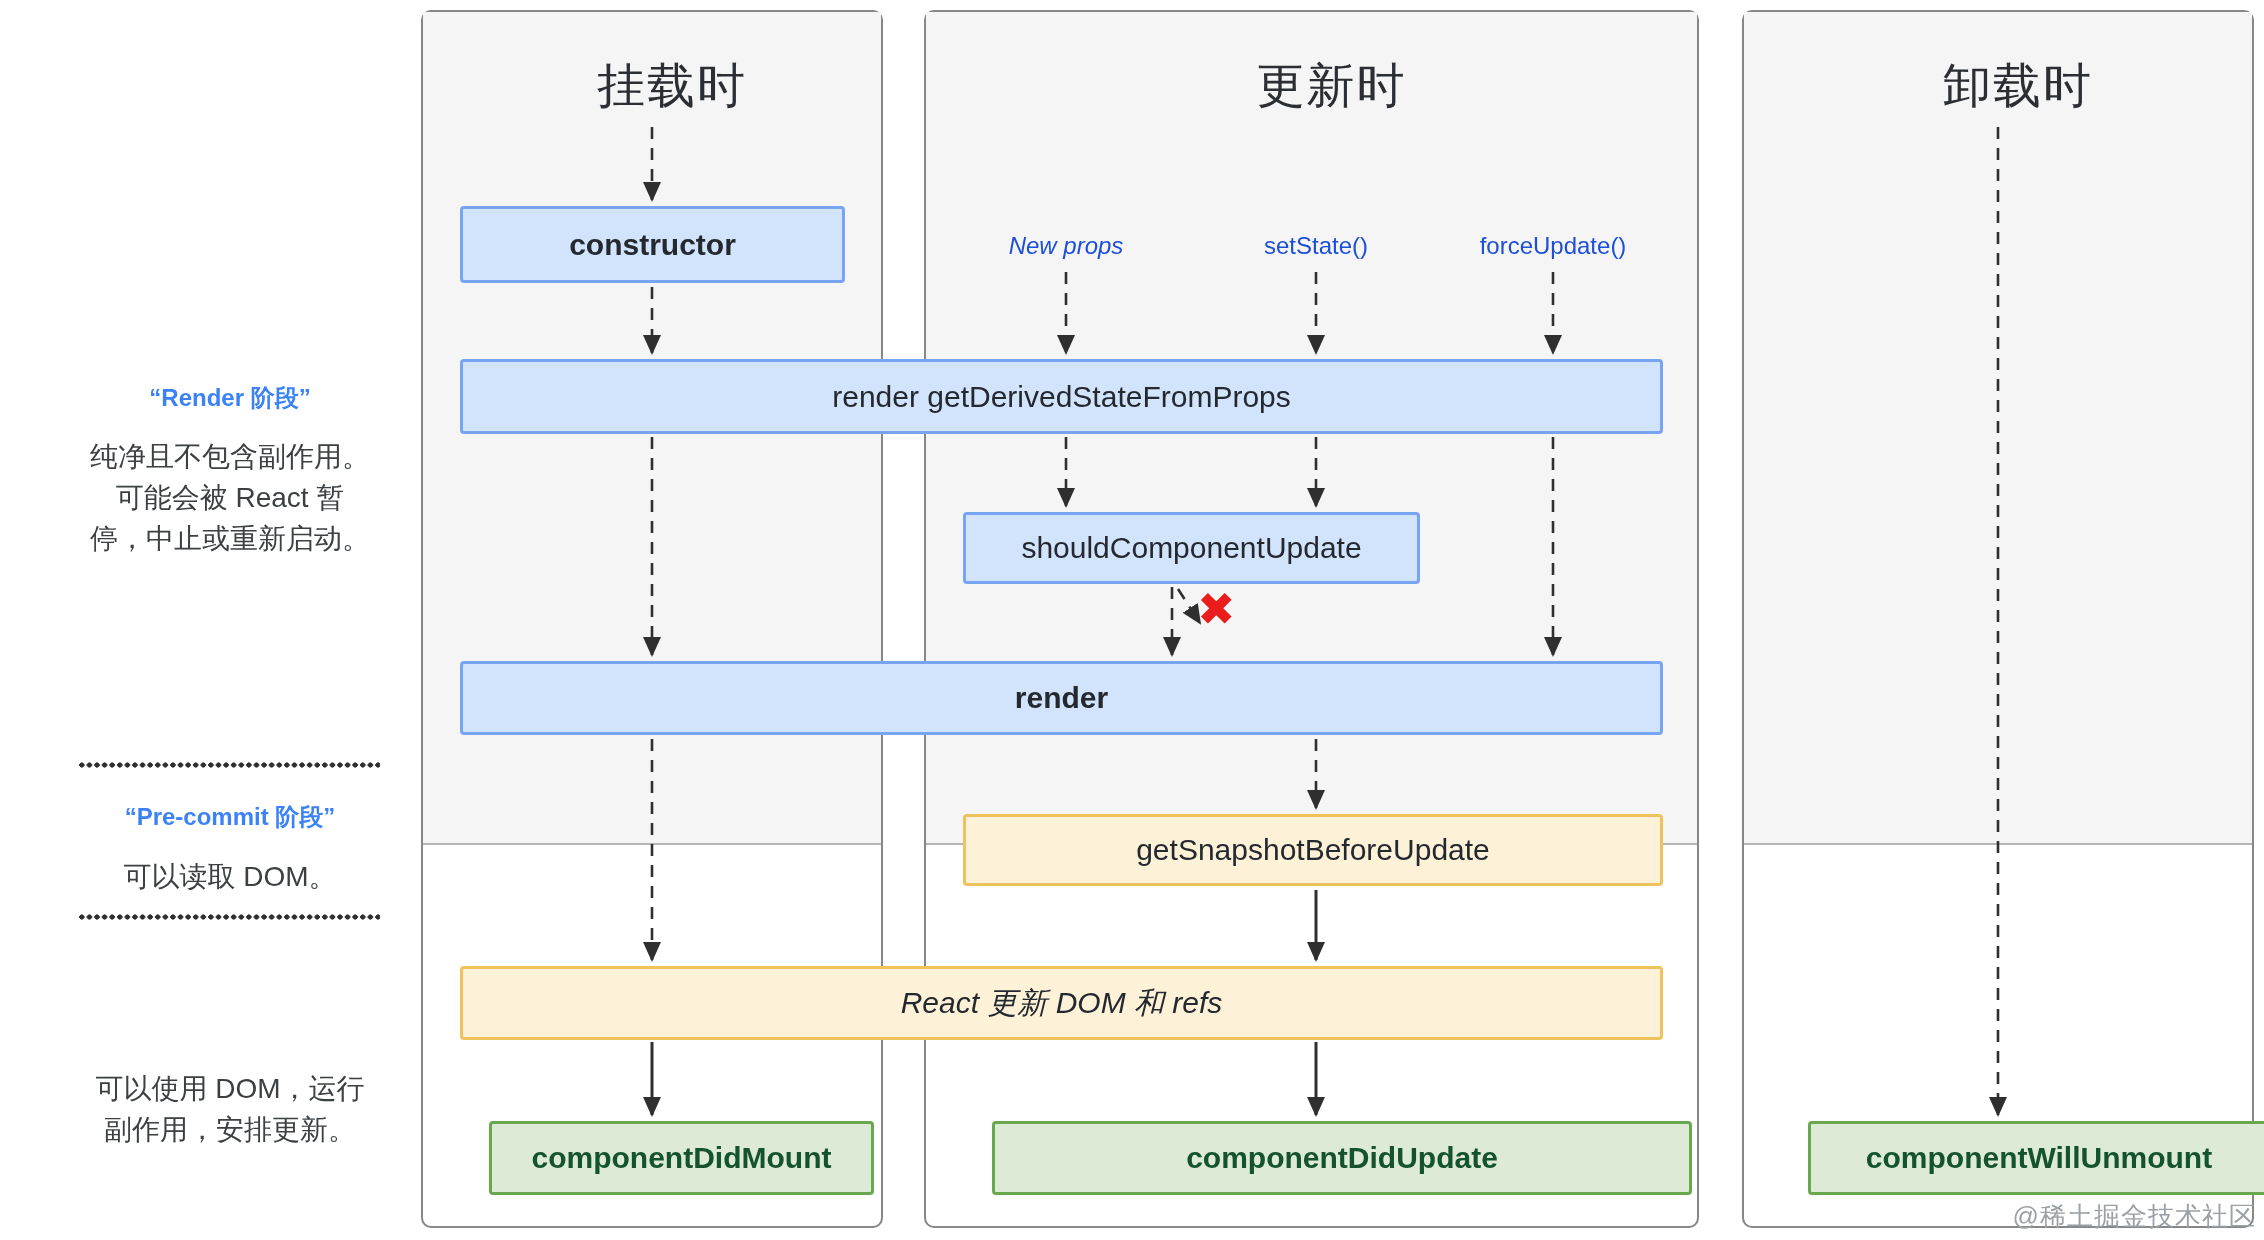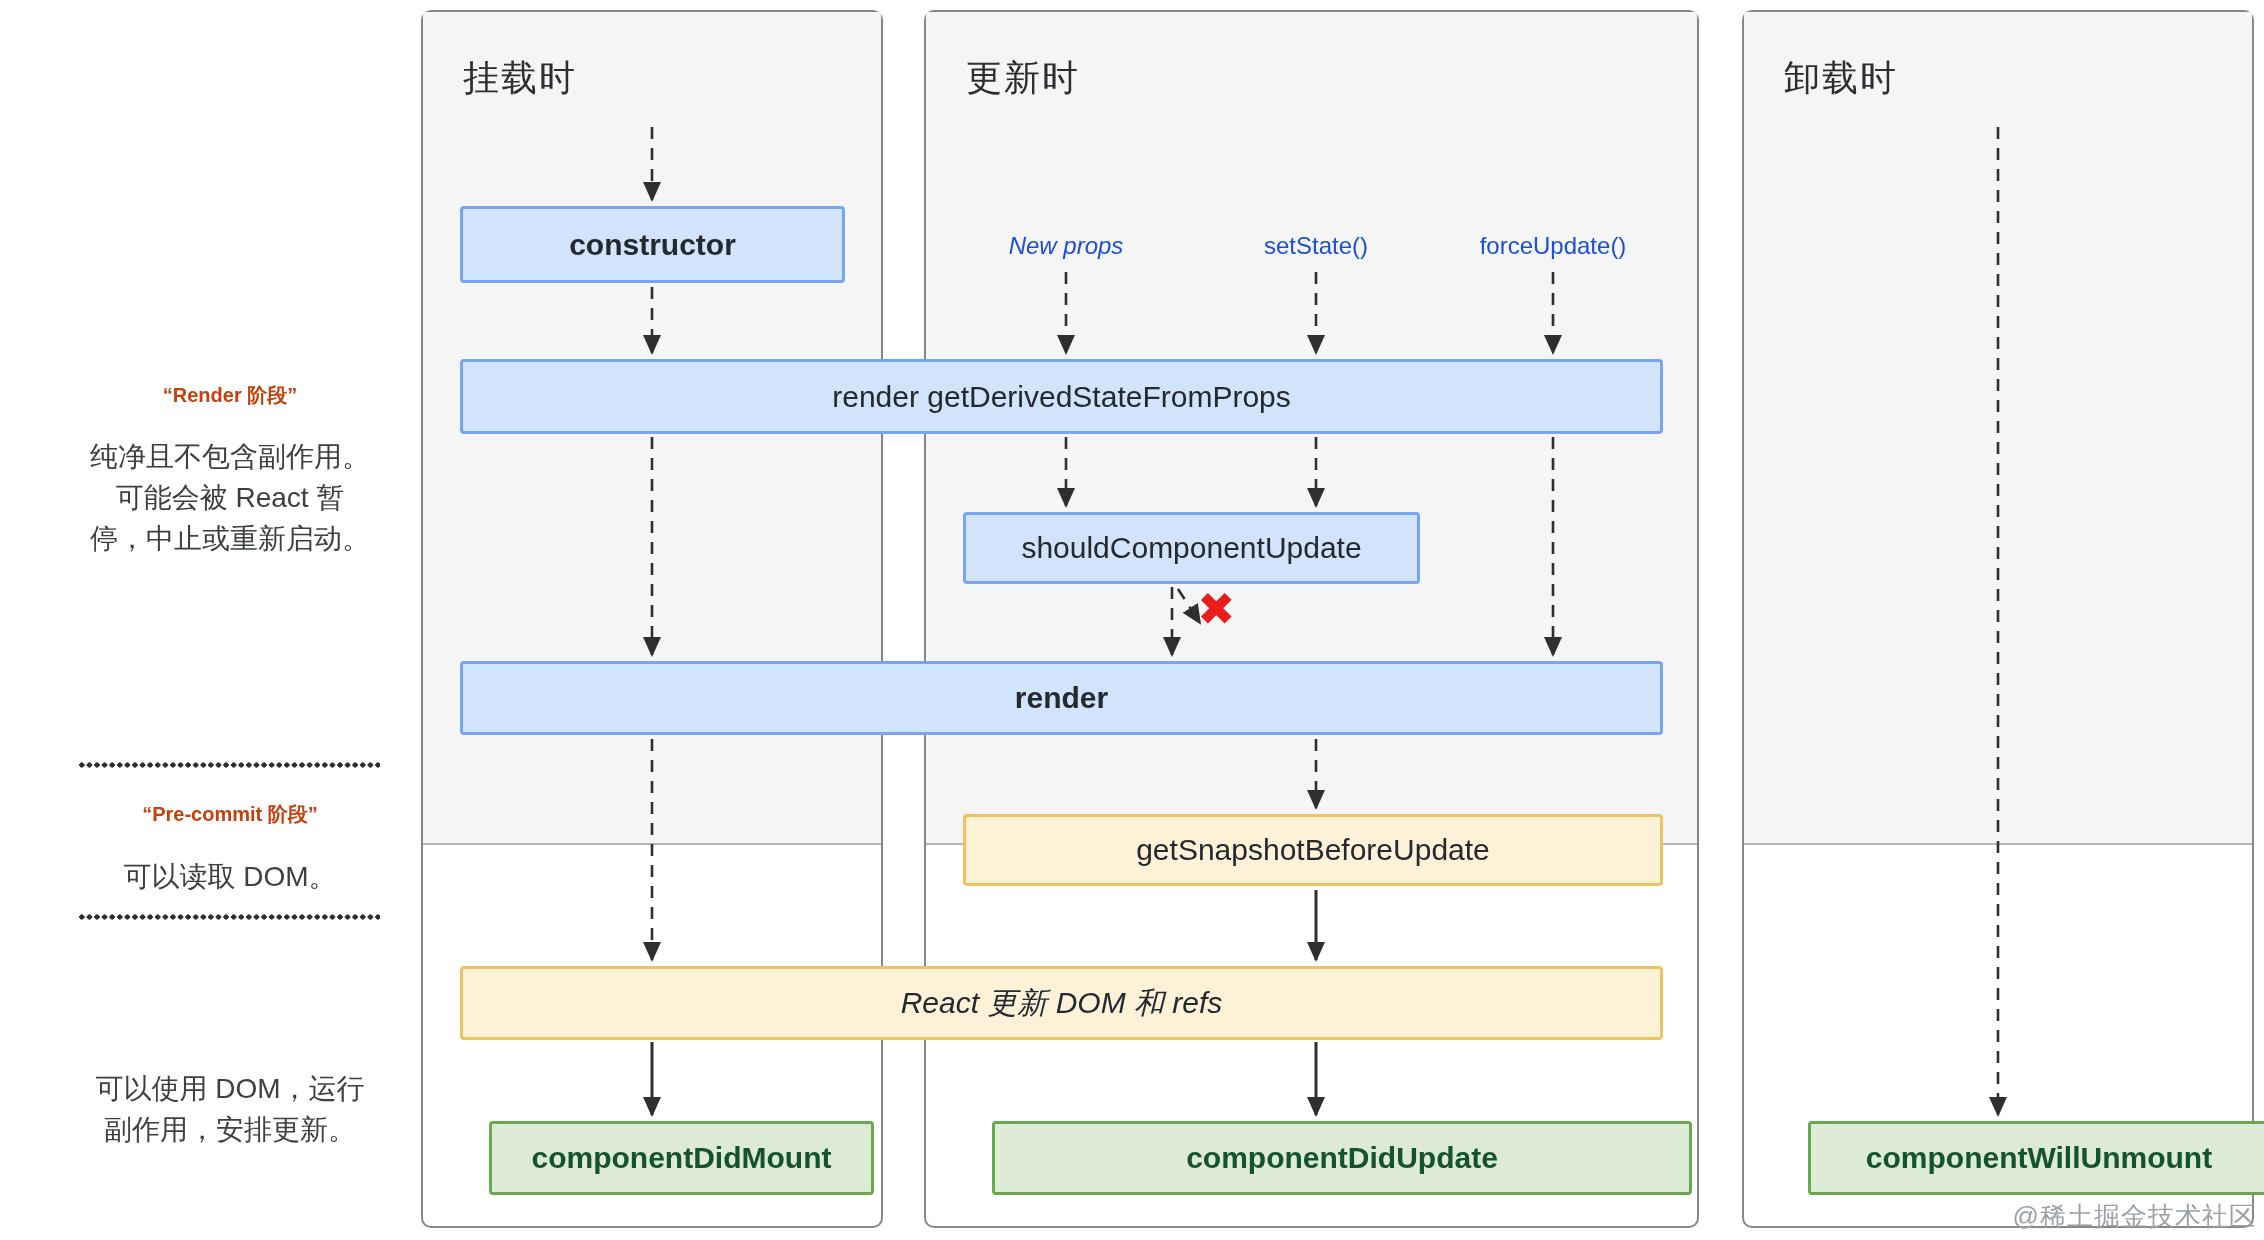--- a/index.html
+++ b/index.html
@@ -9,32 +9,32 @@
     --column-bg:#f5f5f6; --column-border:#878787;
     --arrow:#2f2f2f; --reject-x:#ea1c1c;
     --text-dark:#24292f; --watermark:#9aa0a6;
   }
   *{margin:0;padding:0;box-sizing:border-box;}
   body{background:#ffffff;font-family:"Liberation Sans","DejaVu Sans",sans-serif;}
   .canvas{position:relative;width:2264px;height:1240px;background:#ffffff;overflow:hidden;}
 
   .col{position:absolute;border:2px solid var(--column-border);border-radius:10px;background:#ffffff;z-index:1;}
   .col-top{position:absolute;left:0;top:0;width:100%;height:833px;background:var(--column-bg);border-bottom:2px solid #b5b5b5;}
-  .col-title{position:absolute;top:42px;left:0;width:100%;font-size:36px;font-weight:500;color:#2b2e33;letter-spacing:2px;padding-left:40px;}
+  .col-title{position:absolute;top:42px;left:0;width:100%;text-align:center;font-size:48px;font-weight:500;color:#2b2e33;letter-spacing:2px;padding-left:40px;}
 
   .node{position:absolute;display:flex;align-items:center;justify-content:center;border-radius:4px;font-size:30px;color:var(--text-dark);z-index:3;}
   .node.blue{background:var(--blue-fill);border:3px solid var(--blue-border);}
   .node.yellow{background:var(--yellow-fill);border:3px solid var(--yellow-border);}
   .node.green{background:var(--green-fill);border:3px solid var(--green-border);color:#14532d;margin-left:29px;}
   .bold{font-weight:700;}
   .italic{font-style:italic;}
 
   .trigger{position:absolute;top:226px;height:40px;display:flex;align-items:center;font-size:24px;color:#1d4ed8;transform:translateX(-50%);z-index:3;}
 
-  .side-title{position:absolute;left:40px;width:380px;text-align:center;font-size:20px;font-weight:700;color:#c2410c;z-index:2;}
+  .side-title{position:absolute;left:40px;width:380px;text-align:center;font-size:24px;font-weight:700;color:#3b82f6;z-index:2;}
   .side-text{position:absolute;left:40px;width:380px;text-align:center;font-size:28px;color:#3c4043;line-height:41px;z-index:2;}
   .dotline{position:absolute;left:78px;width:302px;height:8px;z-index:2;
     background-image:radial-gradient(circle,#2f2f2f 2.4px,transparent 2.8px);
     background-size:7.6px 8px;background-repeat:repeat-x;background-position:left center;}
 
   svg.arrows{position:absolute;left:0;top:0;z-index:2;pointer-events:none;}
   .dash{stroke:var(--arrow);stroke-width:2.6;stroke-dasharray:12 9;fill:none;}
   .solid{stroke:var(--arrow);stroke-width:3;fill:none;}
 
   .reject{position:absolute;left:1197px;top:586px;font-size:46px;font-weight:900;color:var(--reject-x);z-index:4;line-height:1;}

